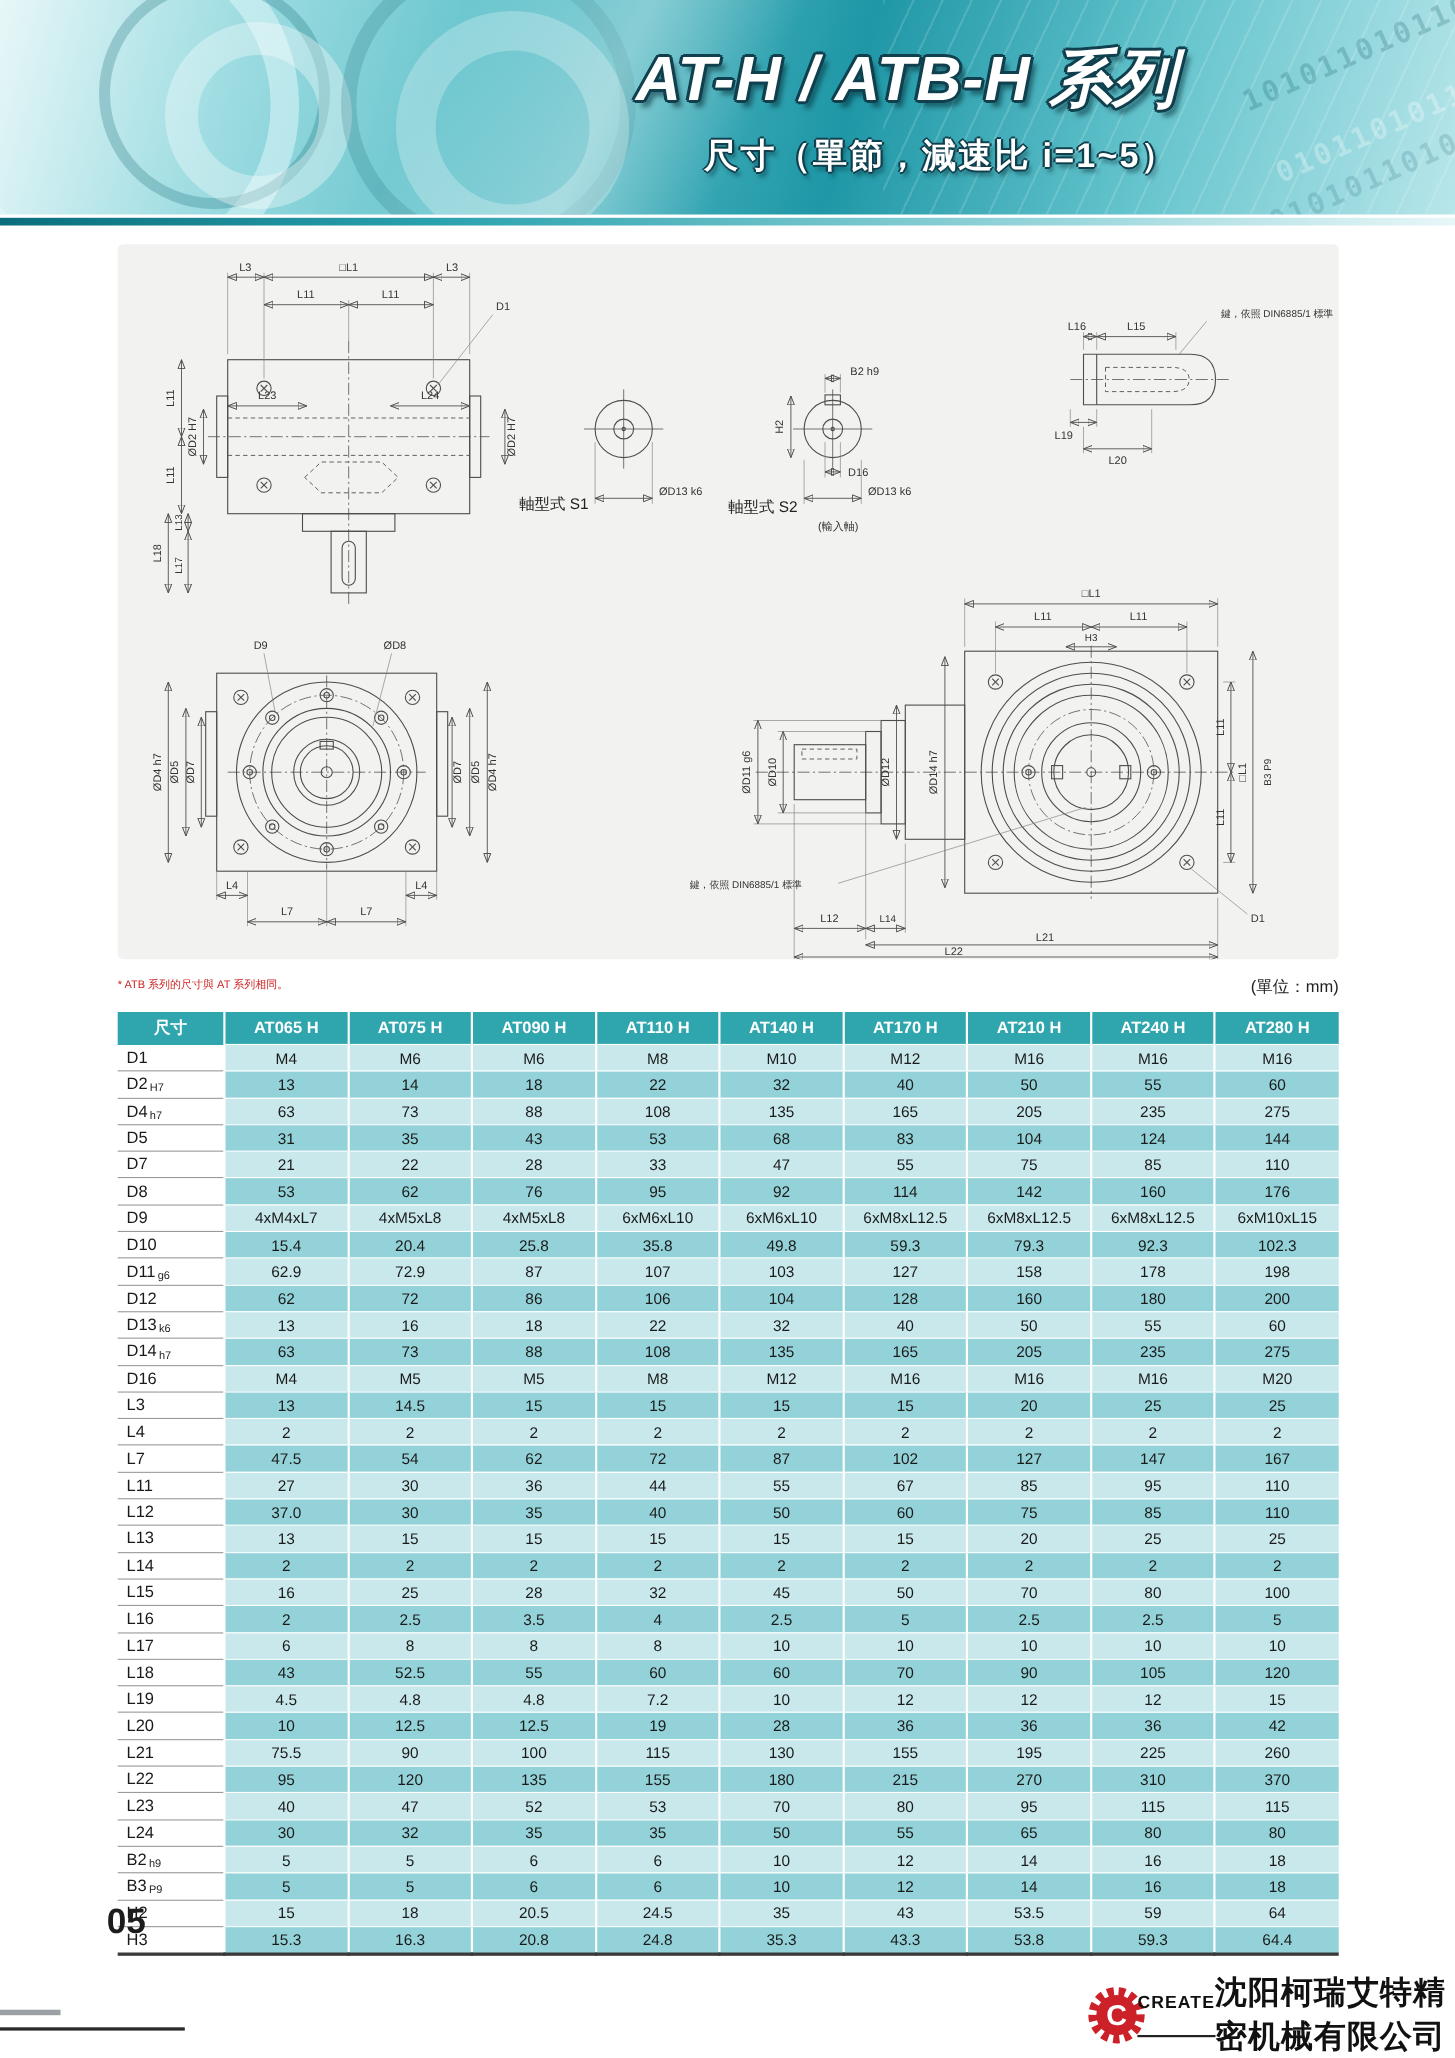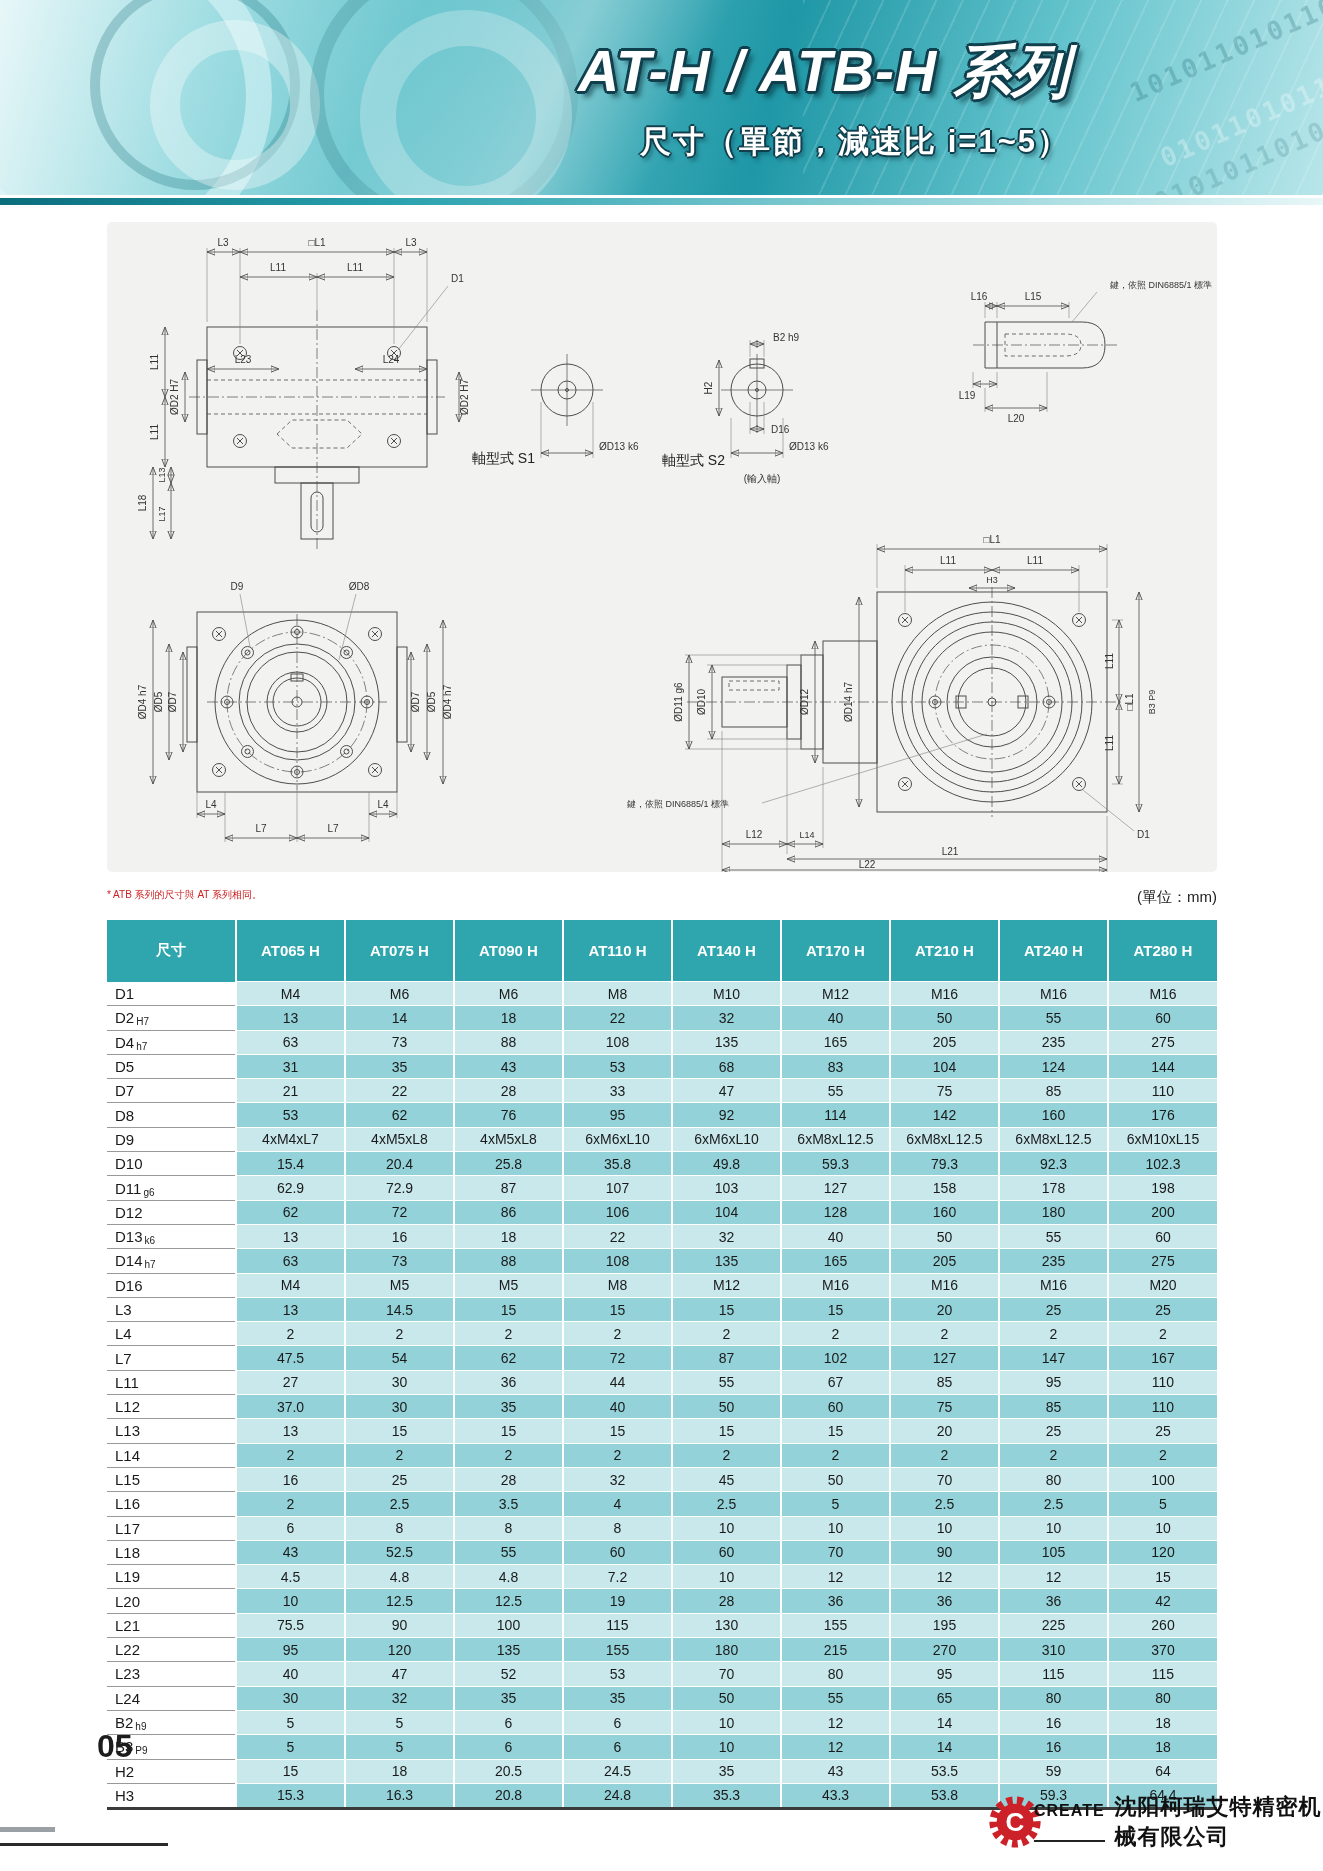--- a/index.html
+++ b/index.html
@@ -57,41 +57,41 @@
   
   .noterow { position:absolute; left:107px; top:888px; width:1110px; display:flex; justify-content:space-between; }
   .atbnote { color:#cc2222; font-size:10px; }
   .unitnote { color:#222; font-size:15px; }
 
   
   .tablewrap { position:absolute; left:107px; top:920px; width:1110px; }
   table.dims { width:100%; border-collapse:collapse; table-layout:fixed; border-bottom:3px solid #3a3a3a; }
   table.dims th {
     background:#2fa6ad; color:#ffffff; font-size:15px; font-weight:bold; height:29px;
-    border-left:2px solid #ffffff; text-align:center; padding:16px;
+    border-left:2px solid #ffffff; text-align:center; padding:0;
   }
   table.dims th:first-child { border-left:none; width:96px; }
   table.dims td { font-size:14px; color:#1a1a1a; text-align:center; height:23.3px; padding:0;
     border-left:2px solid #ffffff; border-top:1px solid #ffffff; }
   table.dims td.rowlabel { background:#ffffff; text-align:left; padding-left:8px; font-size:15px;
     border-left:none; border-top:1px solid #999999; }
   table.dims tbody tr:nth-child(odd)  td:not(.rowlabel) { background:#c8e8eb; }
   table.dims tbody tr:nth-child(even) td:not(.rowlabel) { background:#93d2d8; }
   table.dims tbody tr:first-child td.rowlabel { border-top:none; }
   .rsub { font-size:10px; margin-left:2px; position:relative; top:2px; color:#222; }
 
   
   .pagenum { position:absolute; left:97px; top:1728px; font-size:32px; font-weight:bold; color:#1c1c1c; }
   .pn-line-gray  { position:absolute; left:0; top:1827px; width:55px; height:5px; background:#9aa0a3; }
   .pn-line-black { position:absolute; left:0; top:1843px; width:168px; height:3px; background:#2b2b2b; }
   .brand { position:absolute; left:986px; top:1792px; display:flex; align-items:center; }
   .brand-logo { width:58px; height:58px; flex:0 0 auto; }
   .brand-create { font-size:16px; font-weight:bold; color:#111; letter-spacing:1px; margin-left:-10px;
     border-bottom:2px solid #222; padding-bottom:20px; }
-  .brand-company { font-size:22px; font-weight:bold; color:#111; margin-left:10px; letter-spacing:1px; }
+  .brand-company { font-size:29px; font-weight:bold; color:#111; letter-spacing:1px; }
 </style>
 </head>
 <body>
 
 <div class="header">
   <div class="hdr-circle hc1"></div>
   <div class="hdr-circle hc2"></div>
   <div class="hdr-circle hc3"></div>
   <div class="hdr-circle hc4"></div>
   <div class="hdr-circle hc5"></div>

